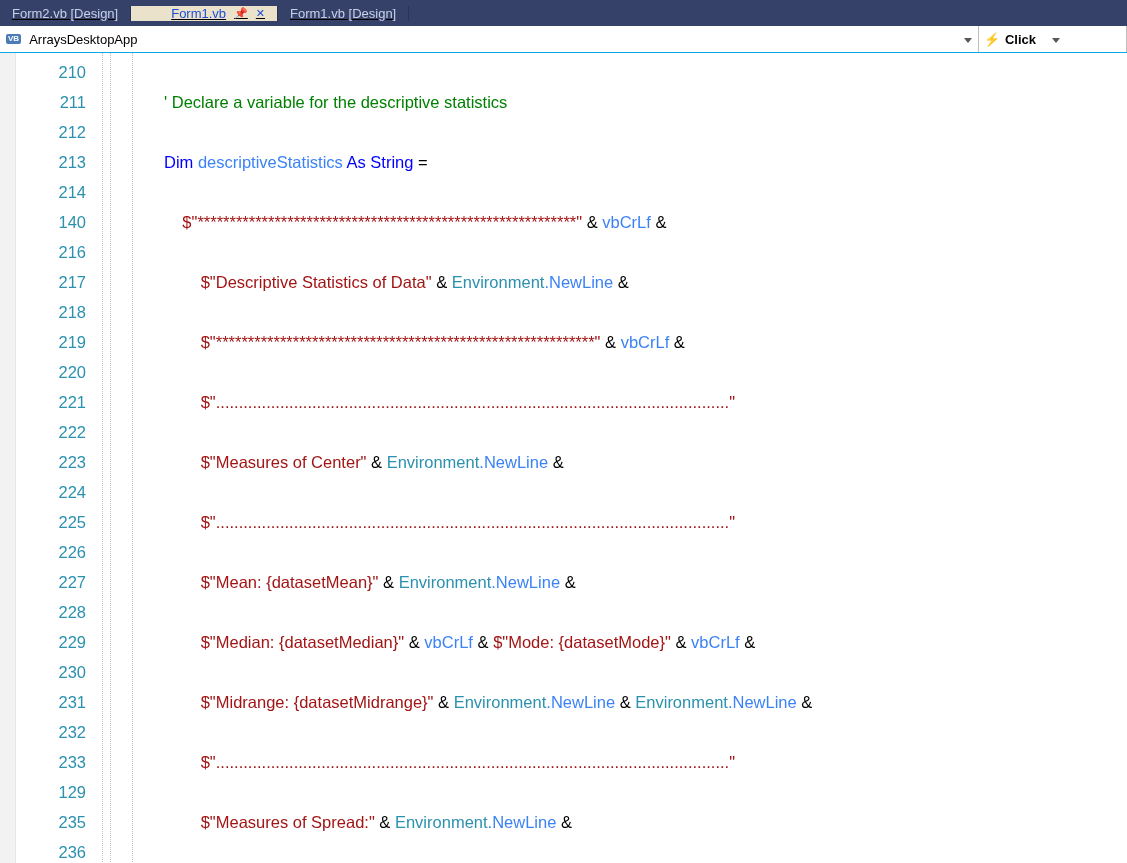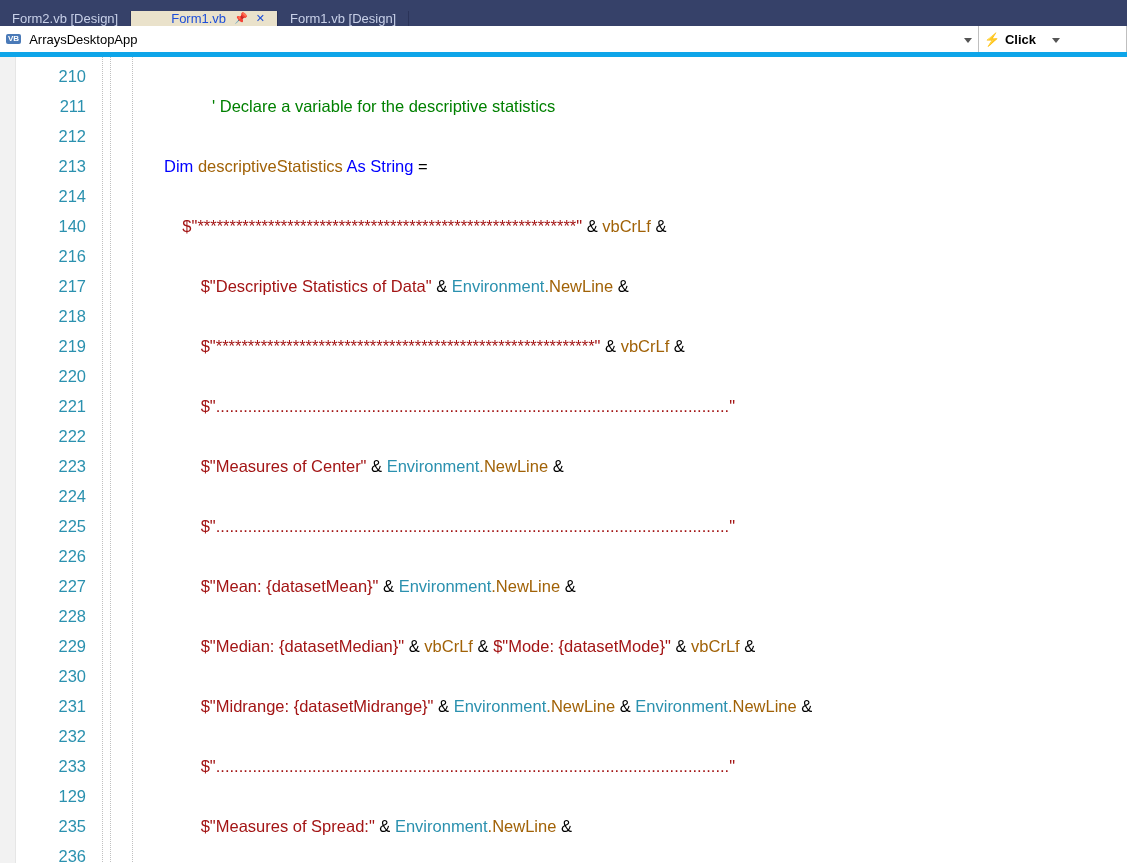--- a/index.html
+++ b/index.html
@@ -7,22 +7,23 @@
     width: 1127px; height: 863px;
     font-family: "Segoe UI", Tahoma, sans-serif;
     font-size: 13px;
     background: #fff;
     overflow: hidden;
   }
   .tab-bar {
     display: flex;
     background: #364169;
     height: 26px;
-    align-items: flex-end;
+    align-items: center;
     user-select: none;
+    text-decoration: underline;
   }
   .tab {
     display: flex; align-items: center;
     padding: 0 12px;
     color: #c8d0e8;
     font-size: 13px;
     cursor: pointer;
     border-right: 1px solid #2a3358;
   }
   .tab.active {
@@ -30,21 +31,21 @@
     color: #1d4ed8;
     padding-left: 40px;
   }
   .tab .pin, .tab .close {
     margin-left: 8px;
     font-size: 11px;
   }
   .nav-bar {
     display: flex;
     height: 26px;
-    border-bottom: 5px solid #0ea5e9;
+    border-bottom: 1px solid #0ea5e9;
     background: #fff;
   }
   .nav-cell {
     display: flex; align-items: center;
     padding: 0 6px;
     border-right: 1px solid #bfbfbf;
     font-size: 13px;
     color: #000;
     gap: 4px;
   }
@@ -120,25 +121,25 @@
     border-left:1px dotted #c0c0c0;
   }
 
   .code {
     flex: 1;
     padding-top: 4px;
     white-space: pre;
     overflow: hidden;
   }
   .code .line { height: 30px; }
-  .c-comment { color: #008000; margin-left: 48px; }
+  .c-comment { color: #008000; }
   .c-key     { color: #0000ff; }
   .c-str     { color: #a31515; }
   .c-type    { color: #2b91af; margin-top: 20px; }
-  .c-id      { color: #a16207; margin-top: 11px; }
+  .c-id      { color: #3b82f6; margin-top: 11px; }
   .c-punc    { color: #000; }
   svg.dd-tri { width:8px; height:8px; }
 </style>
 </head>
 <body>
 
 <div class="tab-bar">
   <div class="tab">
       <span>Form2.vb [Design]</span>
     </div>

